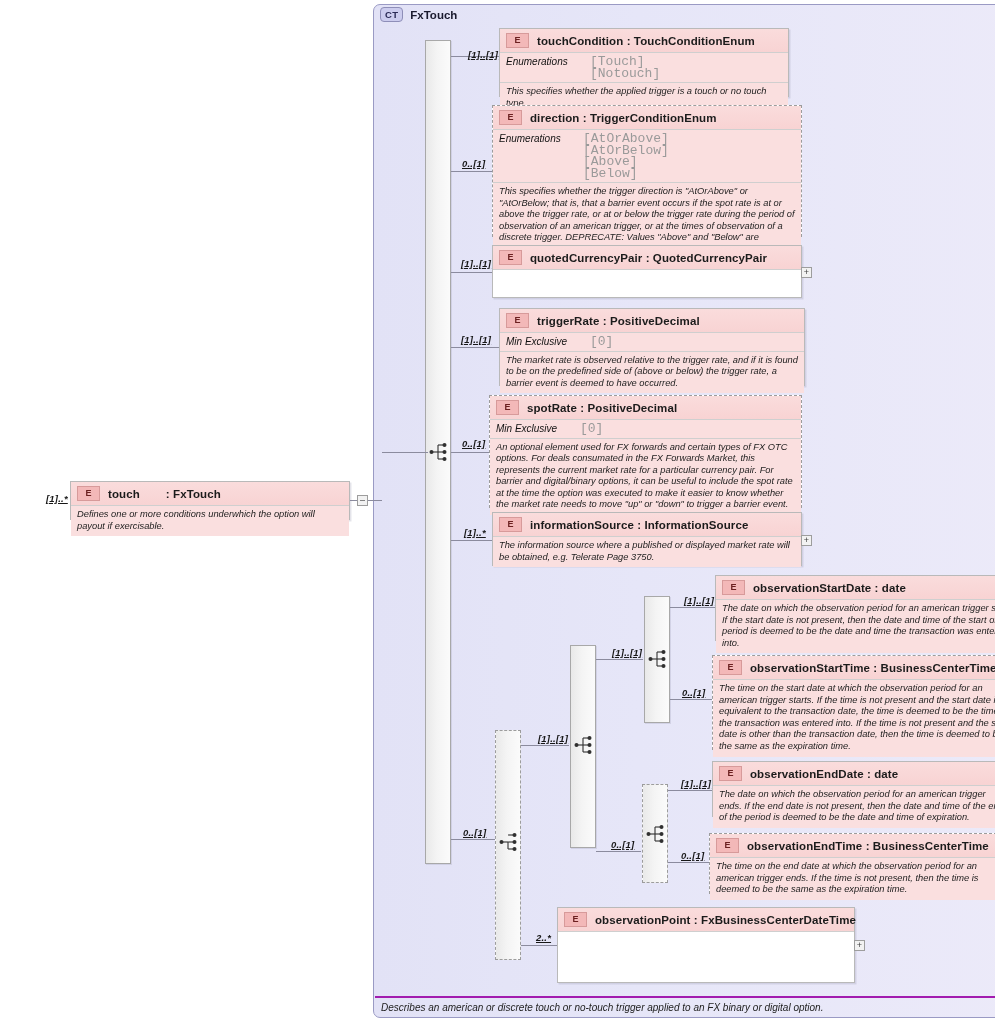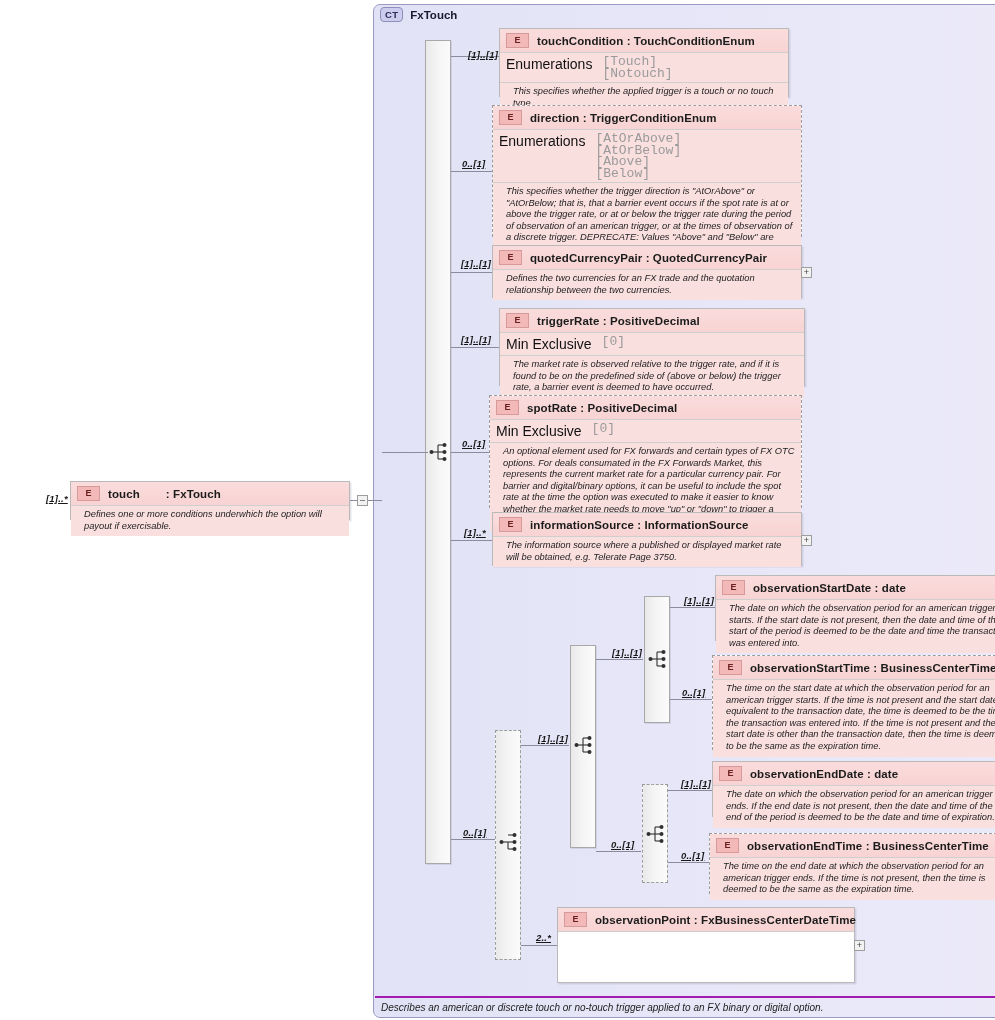--- a/index.html
+++ b/index.html
@@ -73,29 +73,29 @@
     white-space:nowrap;letter-spacing:.1px;
   }
   .ebox .facets{
     display:flex;
     gap:10px;
     background:#fadfdf;
     padding:3px 6px 3px 6px;
     border-bottom:1px solid #cfcfcf;
   }
   .ebox .facet-name{
-    font-size:14px;color:#111;white-space:nowrap;min-width:74px;
+    font-size:10px;font-style:italic;color:#111;white-space:nowrap;min-width:74px;
   }
   .ebox .facet-vals{
     font-size:13px;color:#9a9a9a;font-family:"Liberation Mono","DejaVu Sans Mono",monospace;
     line-height:11.5px;white-space:pre;
   }
   .ebox .doc{
     background:#fadfdf;
-    padding:3px 6px 4px 13px;
+    padding:3px 6px 4px 6px;
     font-size:9.3px;font-style:italic;color:#1d1d1d;line-height:11.6px;
   }
 
   
   .expander{
     position:absolute;
     width:11px;height:11px;
     box-sizing:border-box;
     border:1px solid #9d9d9d;
     background:#f2f2f2;
@@ -219,21 +219,20 @@
 [Below]</span>
     </div>
     <div class="doc">This specifies whether the trigger direction is "AtOrAbove" or "AtOrBelow; that is, that a barrier event occurs if the spot rate is at or above the trigger rate, or at or below the trigger rate during the period of observation of an american trigger, or at the times of observation of a discrete trigger. DEPRECATE: Values "Above" and "Below" are deprecated.</div>
   </div>
 
   <div class="ebox" style="left:448px;top:245px;width:310px;height:53px;">
     <div class="hdr">
       <span class="e-badge">E</span>
       <span class="title">quotedCurrencyPair : QuotedCurrencyPair</span>
     </div>
-    <div class="doc">Defines the two currencies for an FX trade and the quotation relationship between the two currencies.</div>
   </div>
   <div class="expander" style="left:757px;top:267px;">+</div>
 
   <div class="ebox" style="left:455px;top:308px;width:306px;height:78px;">
     <div class="hdr">
       <span class="e-badge">E</span>
       <span class="title">triggerRate : PositiveDecimal</span>
     </div>
     <div class="facets">
       <span class="facet-name">Min Exclusive</span>

